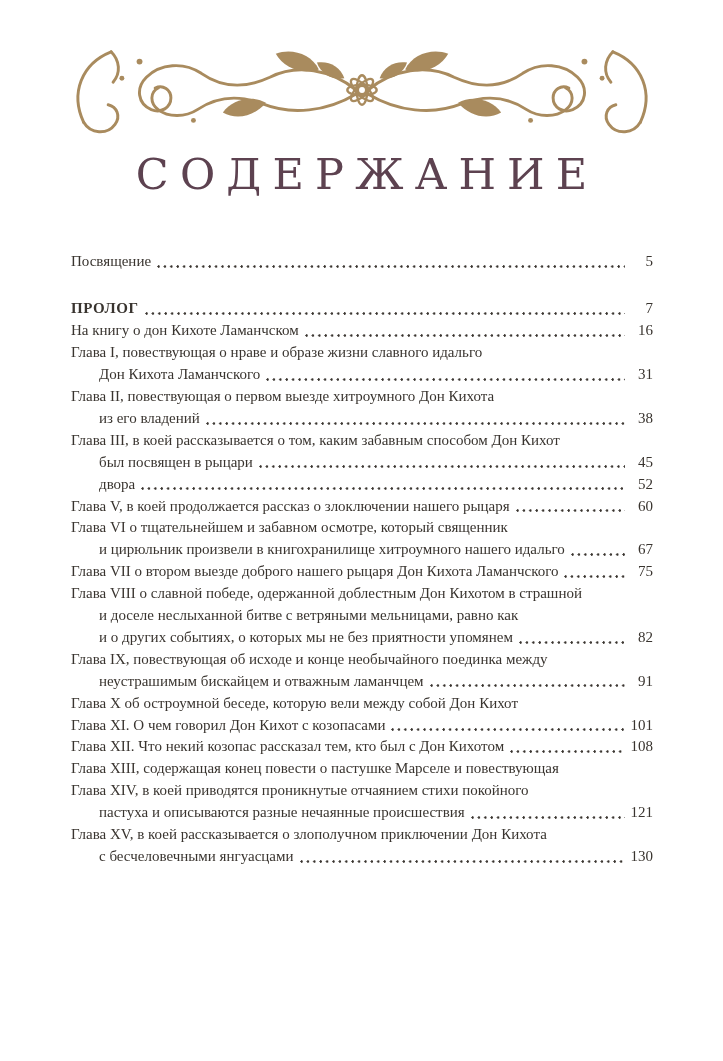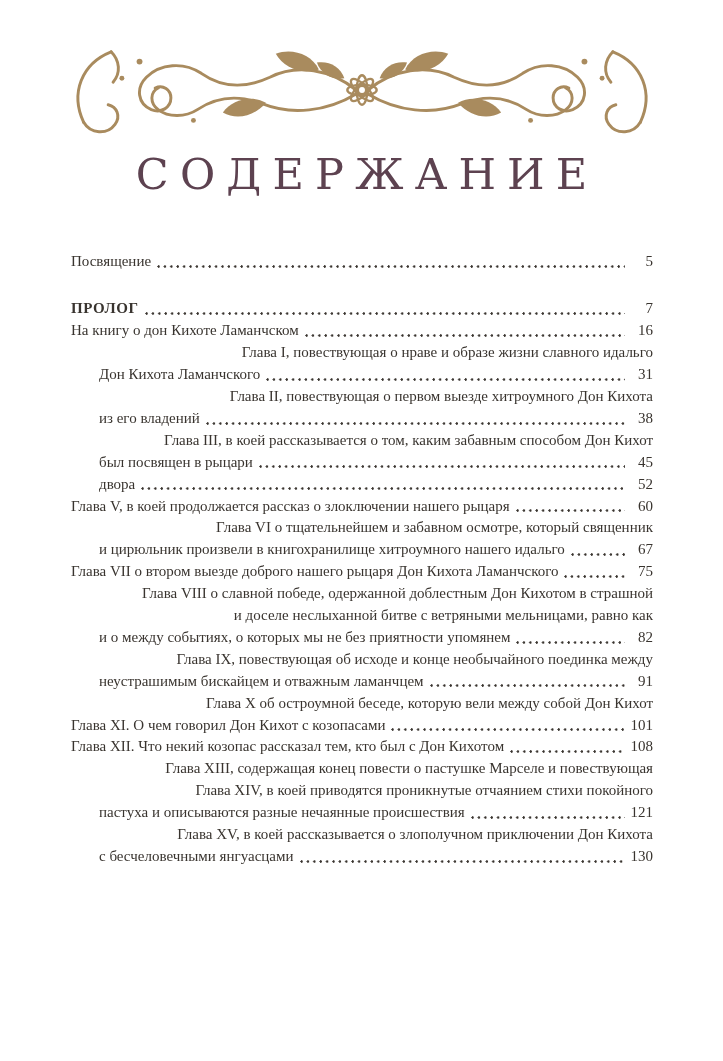--- a/index.html
+++ b/index.html
@@ -36,21 +36,21 @@
     color:var(--title-color);
     margin-top:0;
   }
   .toc{
     margin:52px 70px 0 71px;
     font-size:15px;
     line-height:21.9px;
   }
   .entry.space{margin-top:25px;}
   .entry.heading .txt{font-weight:bold;letter-spacing:0.04em;}
-  .line{display:flex;align-items:baseline;justify-content:flex-end;}
+  .line{display:flex;align-items:baseline;}
   .line.cont{padding-left:28px;}
   .txt{flex:0 1 auto;}
   .dots{
     flex:1 0 12px;
     align-self:stretch;
     margin-left:6px;margin-right:2px;
     background-image:radial-gradient(circle at 1.6px 1.6px, var(--text-color) 1.05px, transparent 1.45px);
     background-size:6.4px 3.2px;
     background-repeat:repeat-x;
     background-position:left 0 bottom 5px;
@@ -180,21 +180,21 @@
         </div>
       </div>
       <div class="entry">
         <div class="line">
           <span class="txt">Глава VIII о славной победе, одержанной доблестным Дон Кихотом в страшной</span>
         </div>
         <div class="line cont">
           <span class="txt">и доселе неслыханной битве с ветряными мельницами, равно как</span>
         </div>
         <div class="line cont">
-          <span class="txt">и о между событиях, о которых мы не без приятности упомянем</span>
+          <span class="txt">и о других событиях, о которых мы не без приятности упомянем</span>
           <span class="dots"></span>
           <span class="pg">82</span>
         </div>
       </div>
       <div class="entry">
         <div class="line">
           <span class="txt">Глава IX, повествующая об исходе и конце необычайного поединка между</span>
         </div>
         <div class="line cont">
           <span class="txt">неустрашимым бискайцем и отважным ламанчцем</span>

